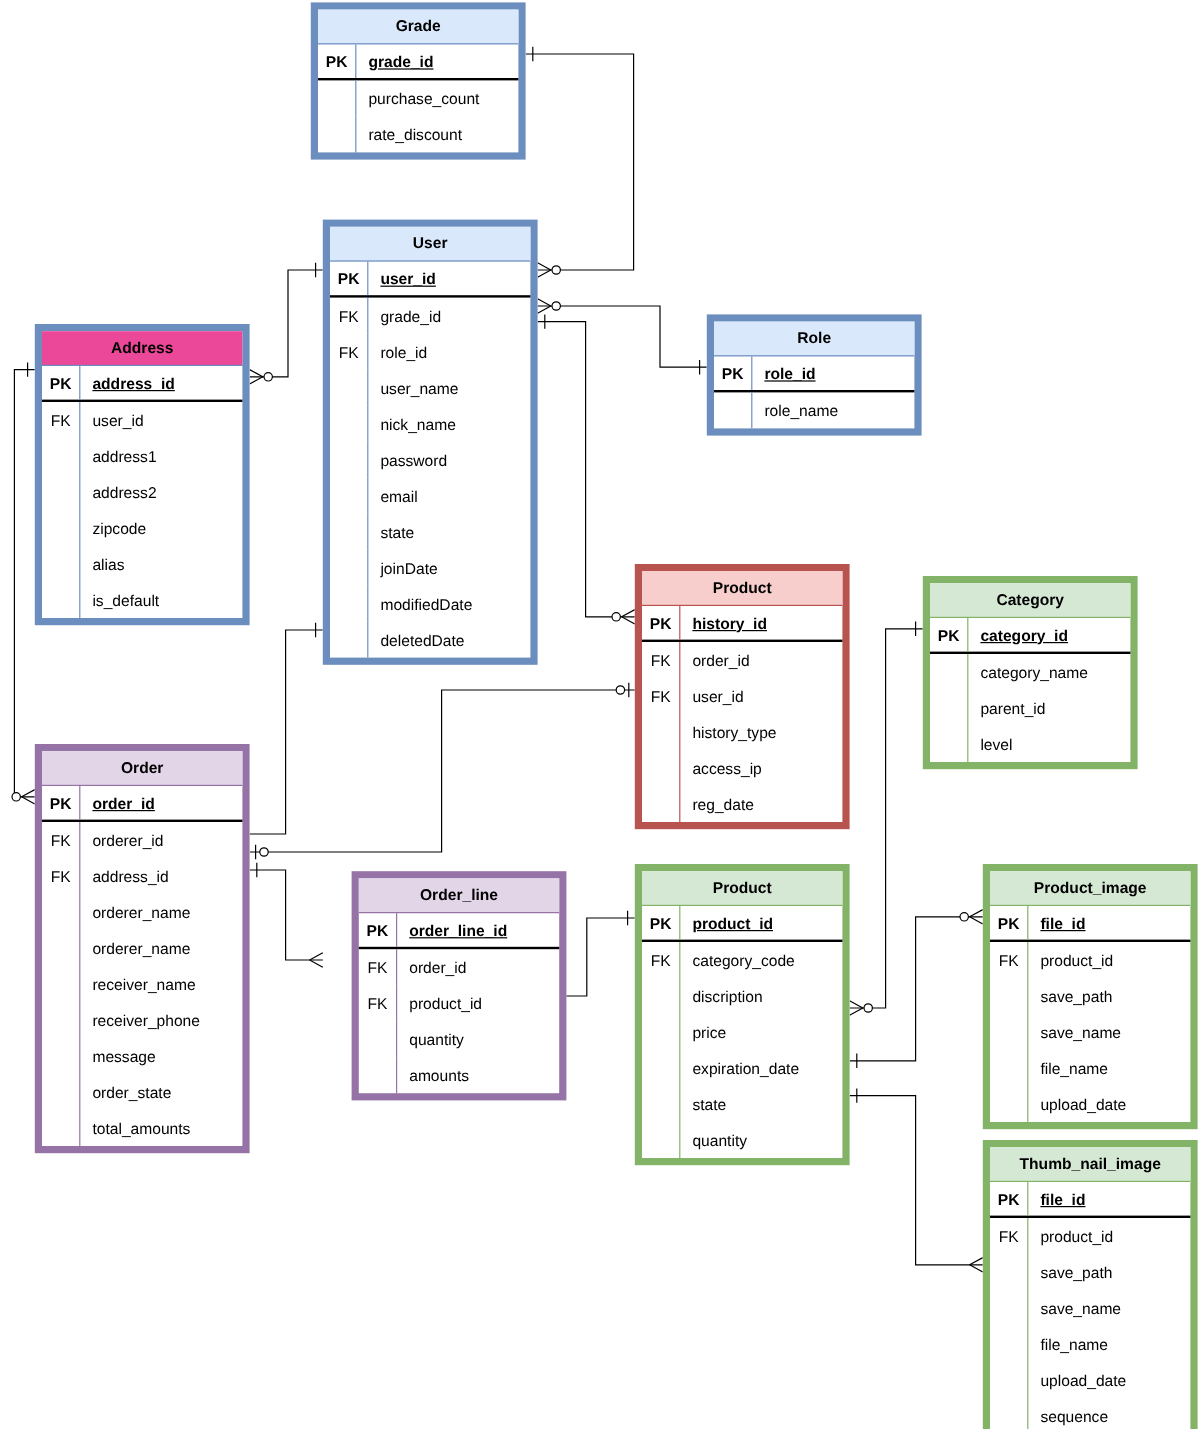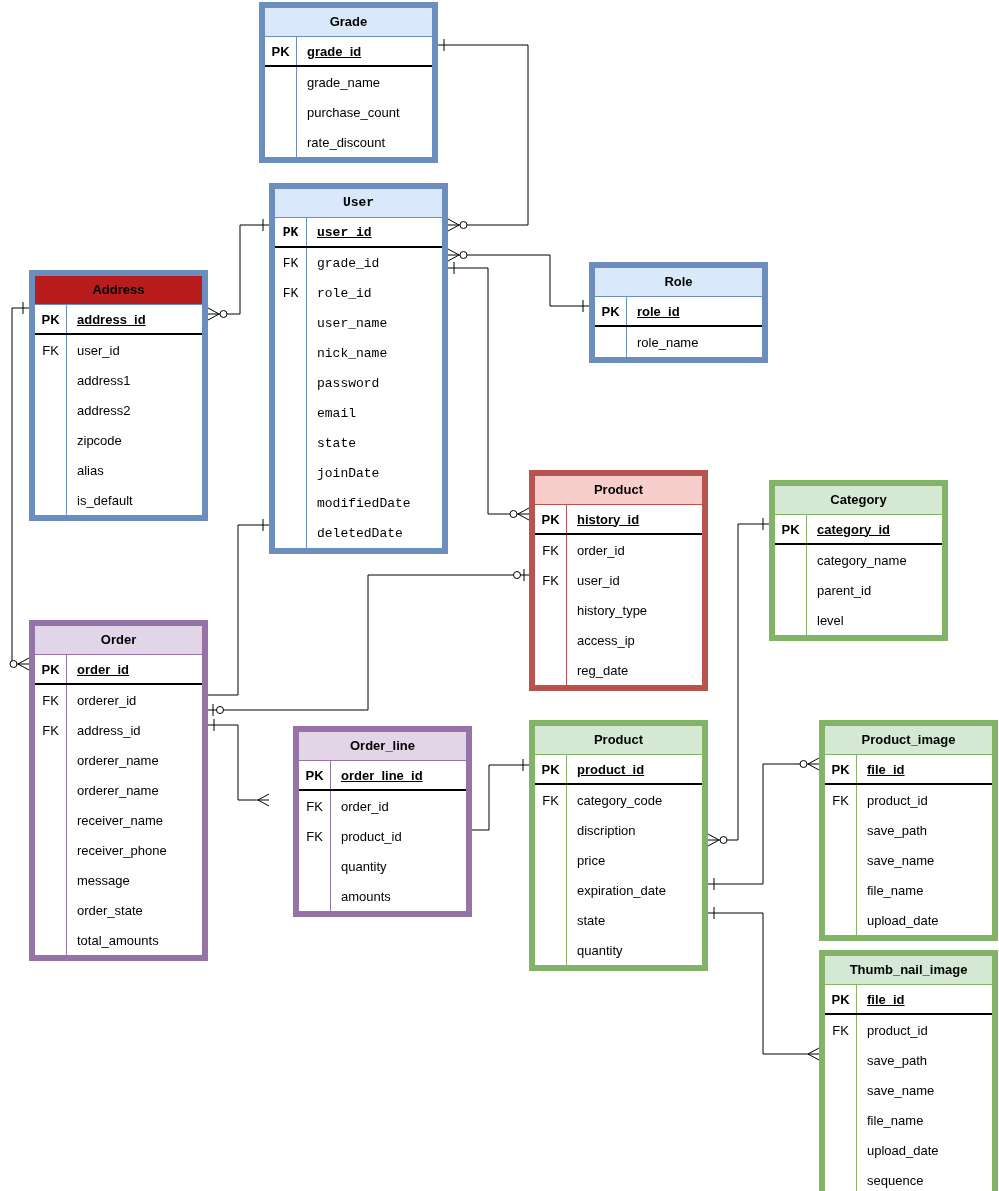--- a/index.html
+++ b/index.html
@@ -102,32 +102,28 @@
       </g>
     </svg>
 <div class="entity" style="left: 259px; top: 2px; width: 179px; border-color: rgb(108, 142, 191);">
       <div class="entity-header" style="background: rgb(218, 232, 252); border-color: rgb(108, 142, 191);">Grade</div>
       <div class="entity-row pk-row">
         <div class="key-cell key-pk" style="border-color: rgb(108, 142, 191);">PK</div>
         <div class="field-cell field-pk">grade_id</div>
       </div>
       <div class="entity-row">
         <div class="key-cell" style="border-color: rgb(108, 142, 191);"></div>
-        <div class="field-cell">grade_name</div>
-      </div>
-      <div class="entity-row">
-        <div class="key-cell" style="border-color: rgb(108, 142, 191);"></div>
         <div class="field-cell">purchase_count</div>
       </div>
       <div class="entity-row">
         <div class="key-cell" style="border-color: rgb(108, 142, 191);"></div>
         <div class="field-cell">rate_discount</div>
       </div>
     </div>
-    <div class="entity" style="left: 269px; top: 183px; width: 179px; border-color: rgb(108, 142, 191); font-family: Liberation Mono, monospace;">
+    <div class="entity" style="left: 269px; top: 183px; width: 179px; border-color: rgb(108, 142, 191);">
       <div class="entity-header" style="background: rgb(218, 232, 252); border-color: rgb(108, 142, 191);">User</div>
       <div class="entity-row pk-row">
         <div class="key-cell key-pk" style="border-color: rgb(108, 142, 191);">PK</div>
         <div class="field-cell field-pk">user_id</div>
       </div>
       <div class="entity-row">
         <div class="key-cell" style="border-color: rgb(108, 142, 191);">FK</div>
         <div class="field-cell">grade_id</div>
       </div>
       <div class="entity-row">
@@ -161,21 +157,21 @@
       <div class="entity-row">
         <div class="key-cell" style="border-color: rgb(108, 142, 191);"></div>
         <div class="field-cell">modifiedDate</div>
       </div>
       <div class="entity-row">
         <div class="key-cell" style="border-color: rgb(108, 142, 191);"></div>
         <div class="field-cell">deletedDate</div>
       </div>
     </div>
     <div class="entity" style="left: 29px; top: 270px; width: 179px; border-color: rgb(108, 142, 191);">
-      <div class="entity-header" style="background: #b91c1c; border-color: rgb(108, 142, 191);">Address</div>
+      <div class="entity-header" style="background: #ec4899; border-color: rgb(108, 142, 191);">Address</div>
       <div class="entity-row pk-row">
         <div class="key-cell key-pk" style="border-color: rgb(108, 142, 191);">PK</div>
         <div class="field-cell field-pk">address_id</div>
       </div>
       <div class="entity-row">
         <div class="key-cell" style="border-color: rgb(108, 142, 191);">FK</div>
         <div class="field-cell">user_id</div>
       </div>
       <div class="entity-row">
         <div class="key-cell" style="border-color: rgb(108, 142, 191);"></div>

